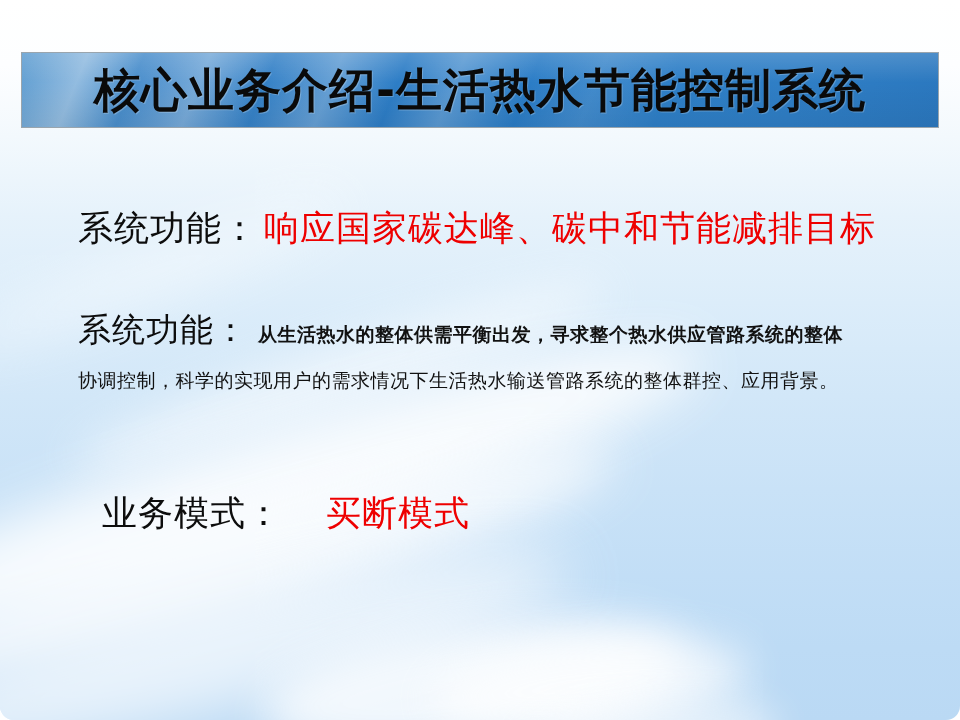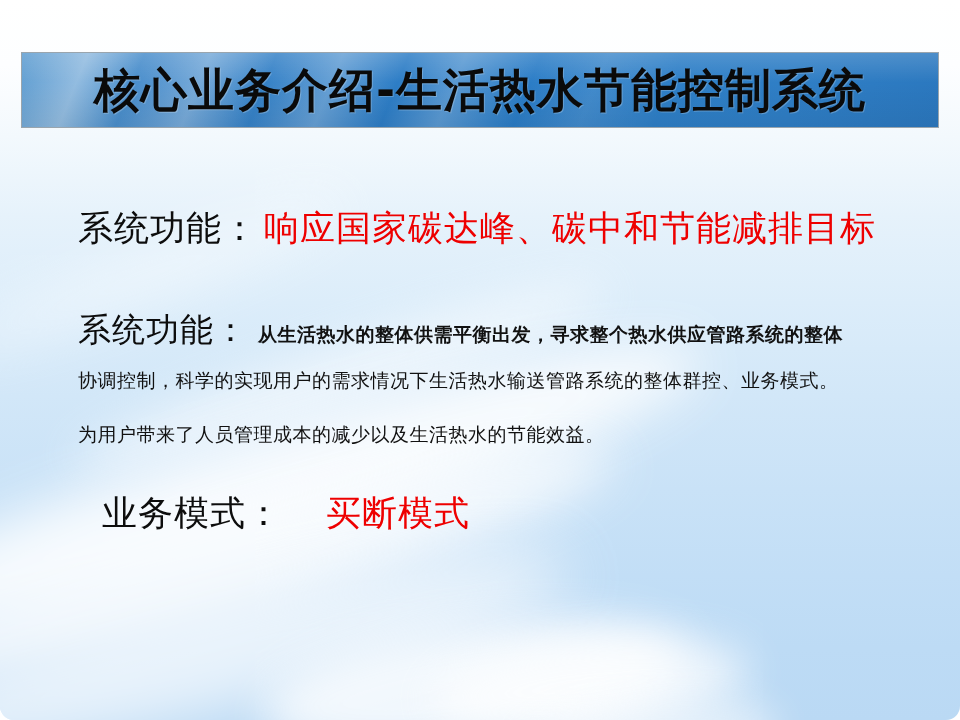--- a/index.html
+++ b/index.html
@@ -249,23 +249,22 @@
   <div class="row row-background">
     <span class="label-lg">系统功能：</span>
     <span class="value-red-lg">响应国家碳达峰、碳中和节能减排目标</span>
   </div>
 
   <div class="row row-function-label">
     <span class="label-lg">系统功能：</span>
     <span class="body-inline">从生活热水的整体供需平衡出发，寻求整个热水供应管路系统的整体</span>
   </div>
 
-  <div class="body-line body-line-2">协调控制，科学的实现用户的需求情况下生活热水输送管路系统的整体群控、业务模式。</div>
-
-  <div class="body-line body-line-3">为用户带来了人员管理成本的减少以及生活热水的节能效益。</div>
+  <div class="body-line body-line-2">协调控制，科学的实现用户的需求情况下生活热水输送管路系统的整体群控、应用背景。</div>
+
 
   <div class="row row-mode">
     <span class="label-lg">业务模式：</span>
     <span class="value-red-lg">买断模式</span>
   </div>
 
 
 </div>
 
 </body></html>

